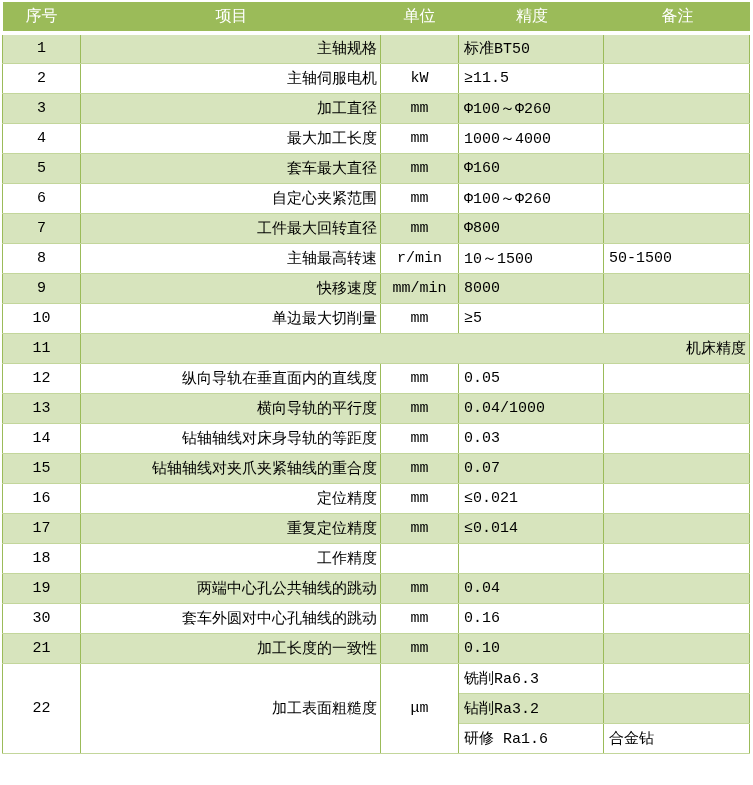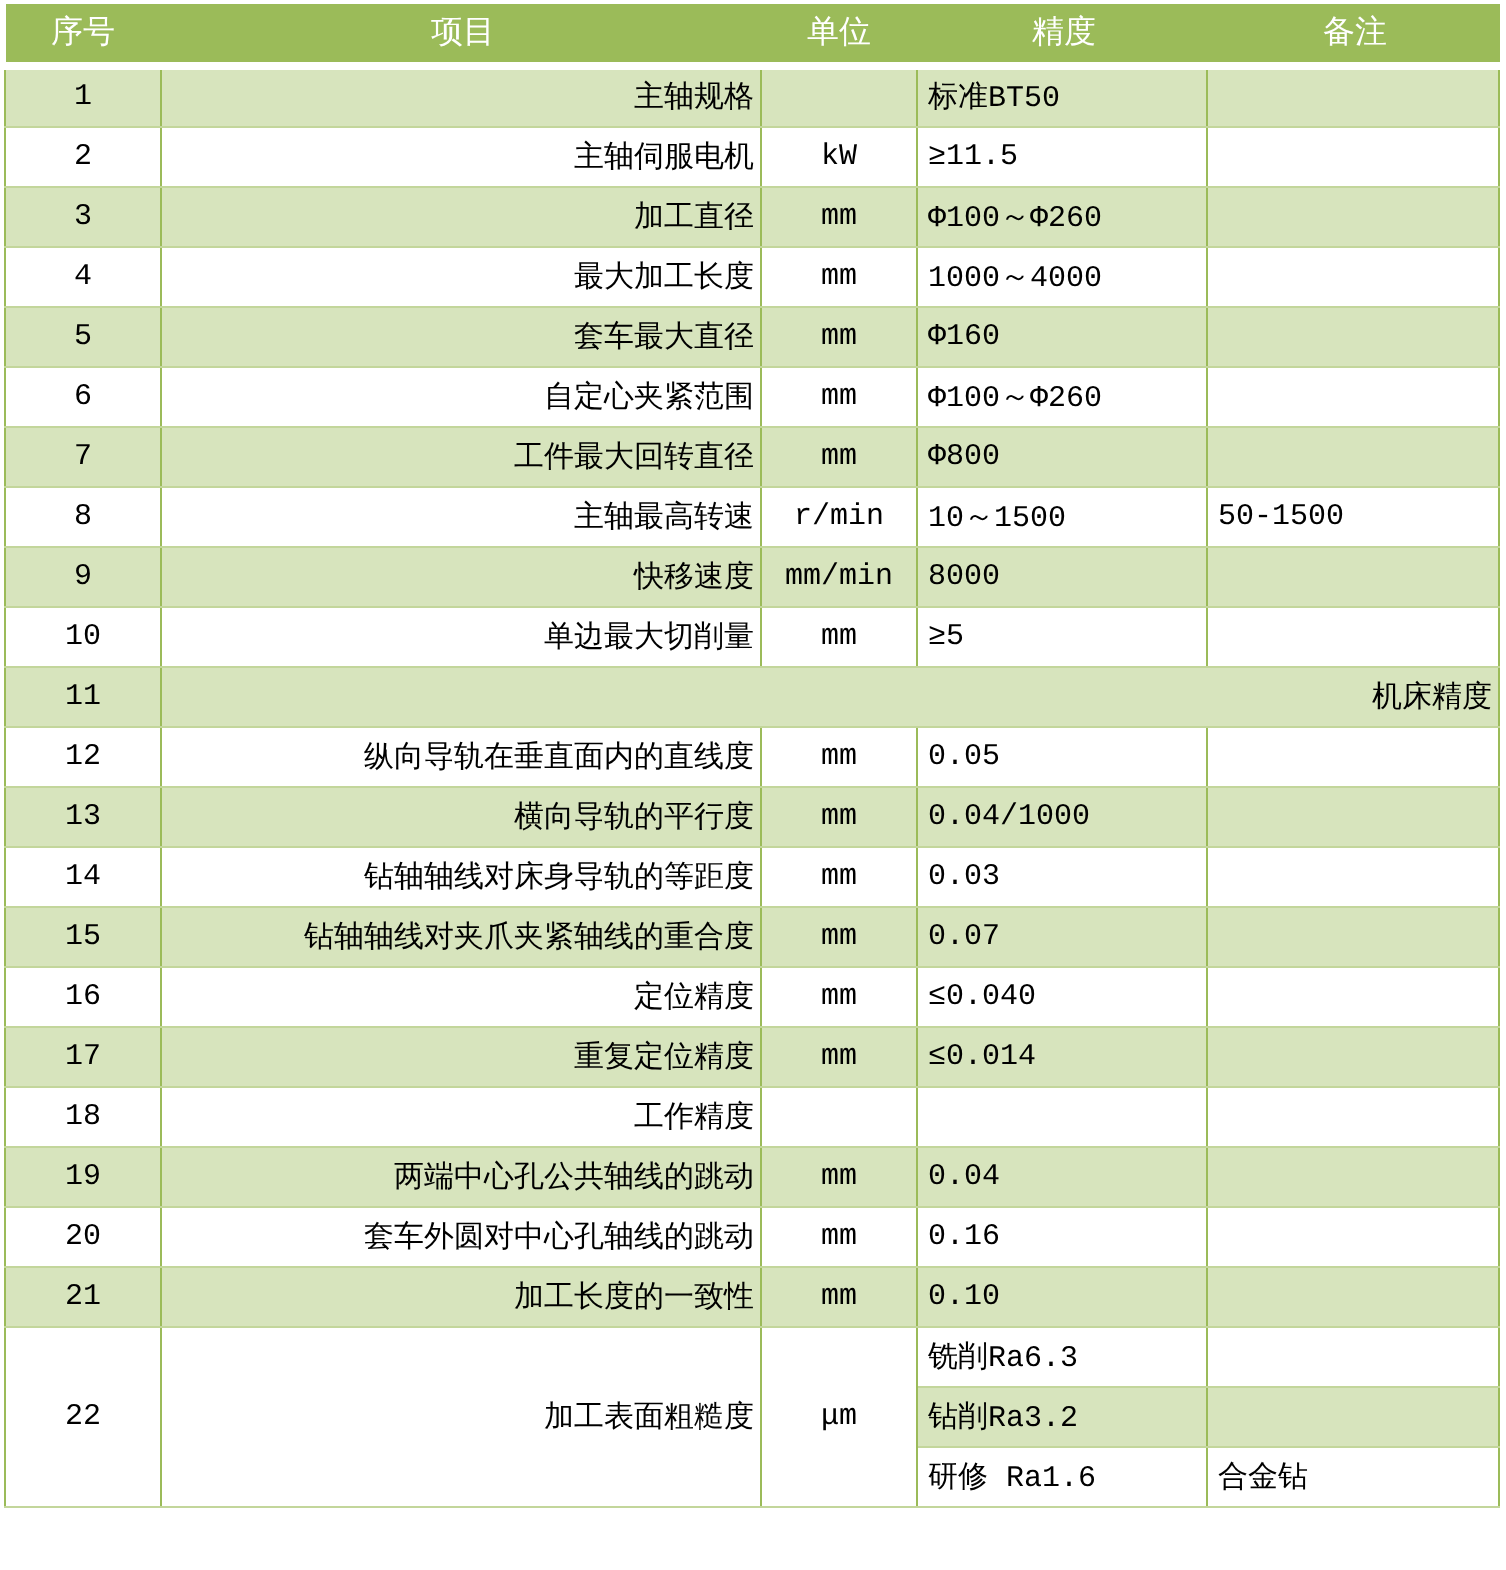--- a/index.html
+++ b/index.html
@@ -183,21 +183,21 @@
           <td class="col-no shaded">15</td>
           <td class="col-item shaded">钻轴轴线对夹爪夹紧轴线的重合度</td>
           <td class="col-unit shaded">mm</td>
           <td class="col-precision shaded">0.07</td>
           <td class="col-note shaded"></td>
         </tr>
         <tr>
           <td class="col-no plain">16</td>
           <td class="col-item plain">定位精度</td>
           <td class="col-unit plain">mm</td>
-          <td class="col-precision plain">≤0.040</td>
+          <td class="col-precision plain">≤0.021</td>
           <td class="col-note plain"></td>
         </tr>
         <tr>
           <td class="col-no shaded">17</td>
           <td class="col-item shaded">重复定位精度</td>
           <td class="col-unit shaded">mm</td>
           <td class="col-precision shaded">≤0.014</td>
           <td class="col-note shaded"></td>
         </tr>
         <tr>
@@ -208,21 +208,21 @@
           <td class="col-note plain"></td>
         </tr>
         <tr>
           <td class="col-no shaded">19</td>
           <td class="col-item shaded">两端中心孔公共轴线的跳动</td>
           <td class="col-unit shaded">mm</td>
           <td class="col-precision shaded">0.04</td>
           <td class="col-note shaded"></td>
         </tr>
         <tr>
-          <td class="col-no plain">20</td>
+          <td class="col-no plain">30</td>
           <td class="col-item plain">套车外圆对中心孔轴线的跳动</td>
           <td class="col-unit plain">mm</td>
           <td class="col-precision plain">0.16</td>
           <td class="col-note plain"></td>
         </tr>
         <tr>
           <td class="col-no shaded">21</td>
           <td class="col-item shaded">加工长度的一致性</td>
           <td class="col-unit shaded">mm</td>
           <td class="col-precision shaded">0.10</td>

